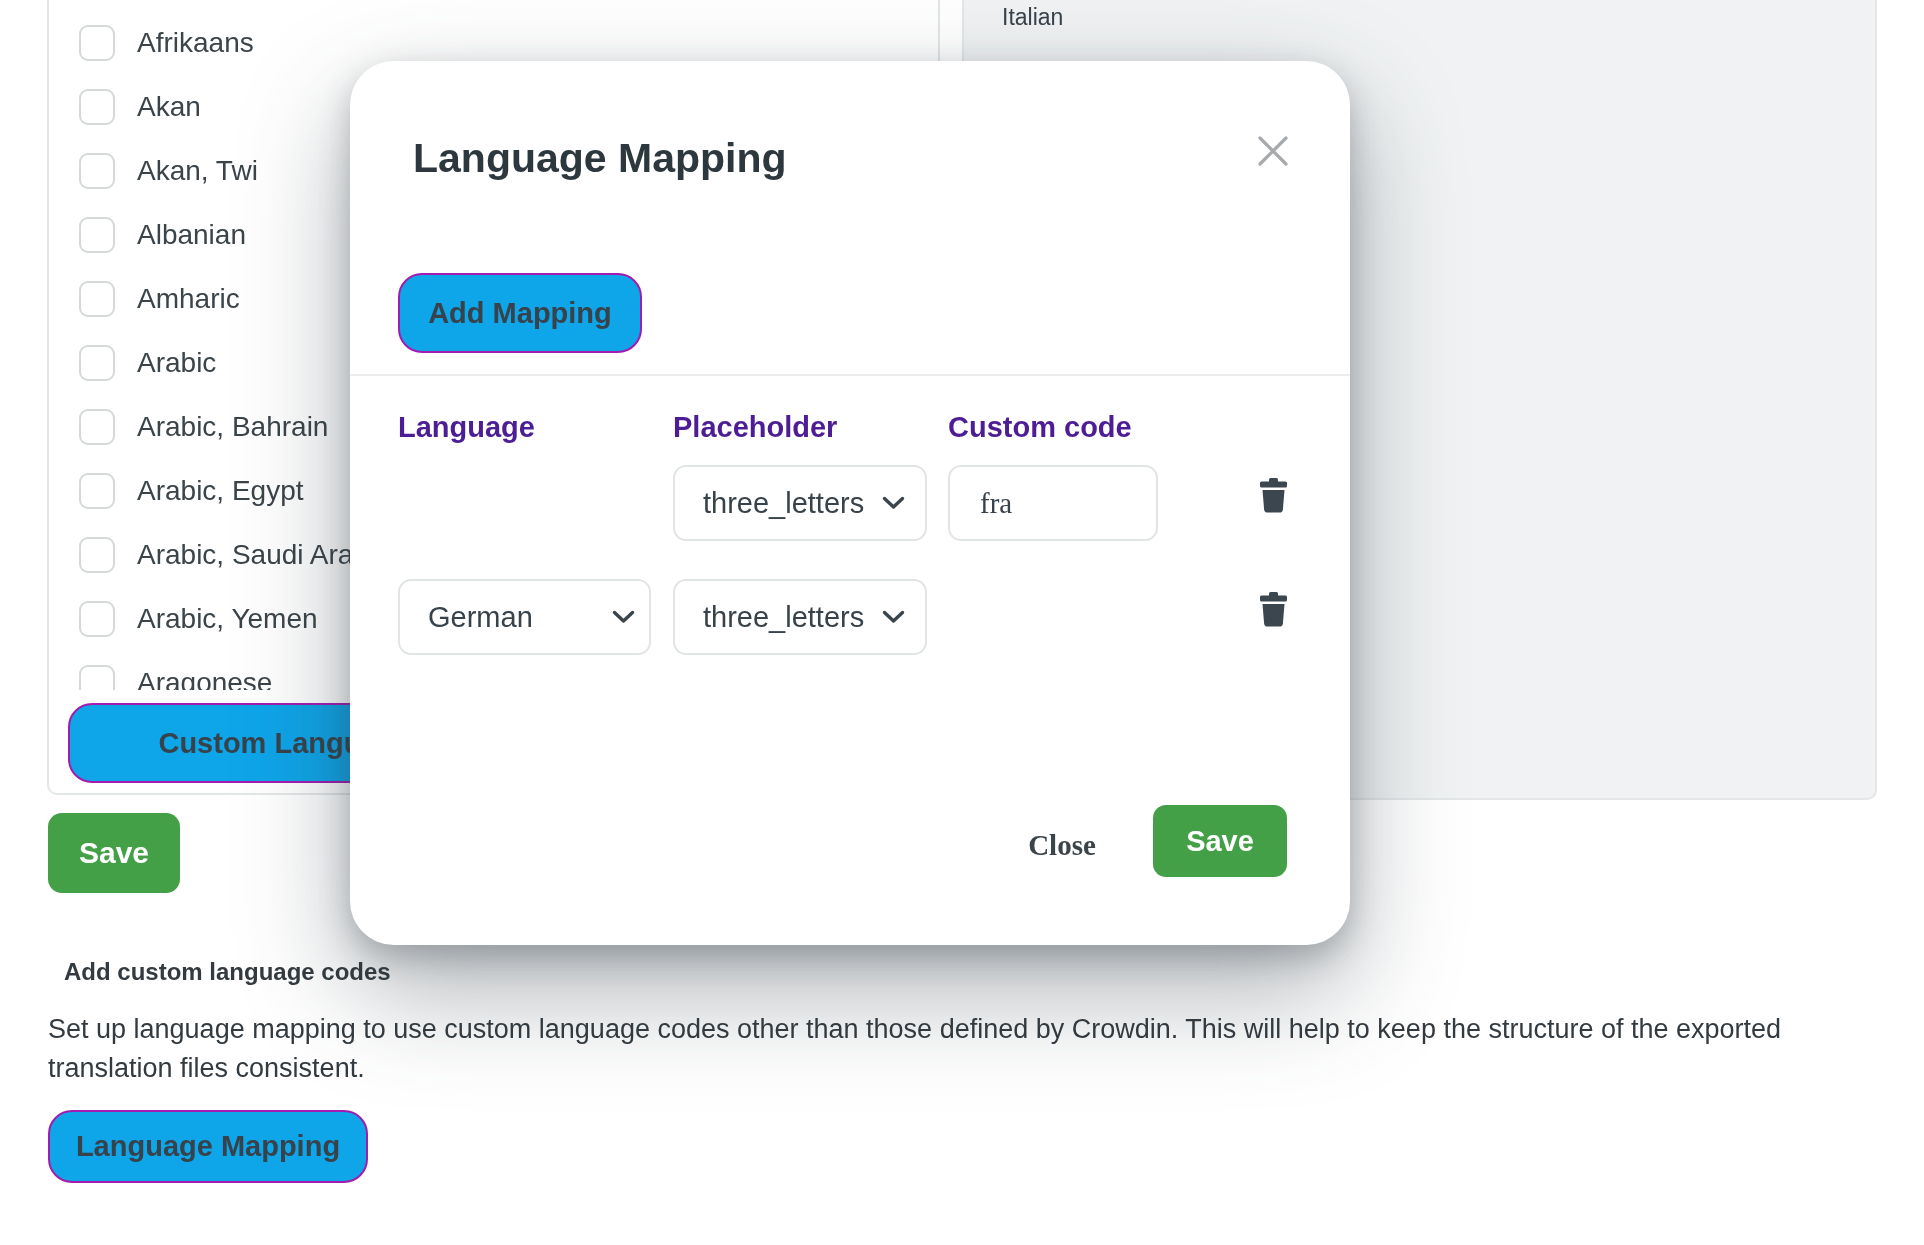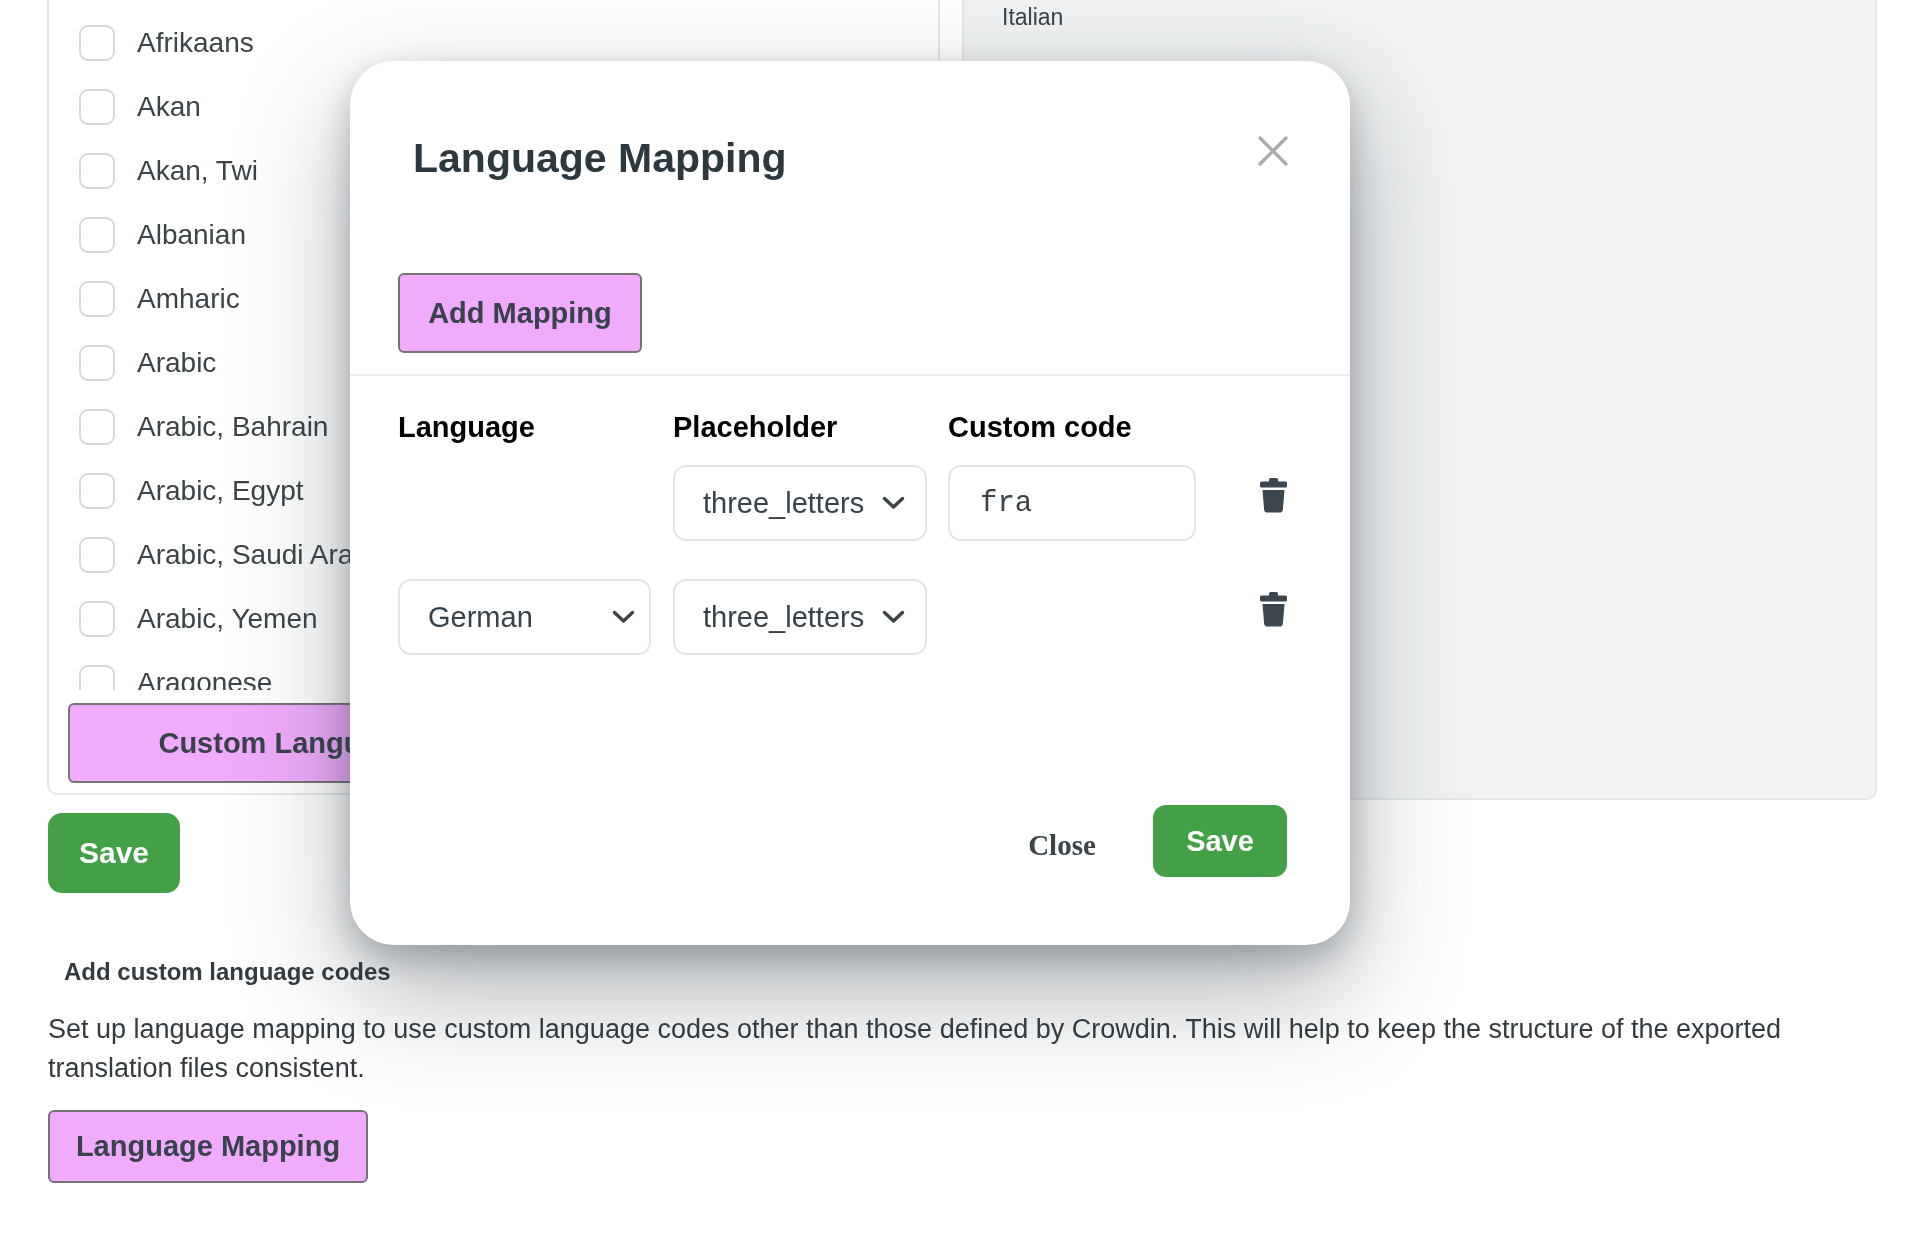--- a/index.html
+++ b/index.html
@@ -23,54 +23,54 @@
   .right-panel{left:962px;top:-24px;width:915px;height:824px;background:var(--panel-gray);}
   .selected-lang{position:absolute;left:38px;top:26px;font-size:23px;color:var(--text);}
 
   .lang-rows{position:absolute;left:79px;top:24px;width:840px;height:666px;overflow:hidden;z-index:1;}
   .lang-row{display:flex;align-items:center;height:37px;margin-bottom:27px;}
   .checkbox{flex:0 0 36px;width:36px;height:36px;border:2px solid #d5d9da;border-radius:9px;background:#fff;}
   .lang-label{margin-left:22px;font-size:28px;white-space:nowrap;color:#3a4449;}
 
   .btn{display:flex;align-items:center;justify-content:center;cursor:pointer;
     font-family:inherit;font-size:29px;font-weight:600;color:var(--text);}
-  .outline{background:#f0abfc;border:2px solid #737373;border-radius:6px;}
+  .outline{background:#0ea5e9;border:2px solid #a21caf;border-radius:24px;}
   .green{background:var(--accent-green);border:none;border-radius:14px;color:#fff;}
 
   .custom-lang-btn{position:absolute;left:68px;top:703px;width:450px;height:80px;z-index:2;}
   .page-save{position:absolute;left:48px;top:813px;width:132px;height:80px;font-size:30px;}
 
   .section-heading{position:absolute;left:64px;top:958px;font-size:24px;font-weight:700;color:#333b40;}
   .section-desc{position:absolute;left:48px;top:1010px;width:1770px;font-size:27px;line-height:39px;color:#333b40;}
   .lm-btn{position:absolute;left:48px;top:1110px;width:320px;height:73px;}
 
   
   .modal{position:absolute;left:350px;top:61px;width:1000px;height:884px;background:#fff;
     border-radius:44px;z-index:10;
     box-shadow:0 12px 30px rgba(50,60,70,.28),0 45px 110px rgba(50,60,70,.40);}
   .modal-title{position:absolute;left:63px;top:74px;font-size:41px;font-weight:600;color:var(--text-strong);white-space:nowrap;}
   .modal-close-x{position:absolute;left:903px;top:70px;width:40px;height:40px;background:none;border:none;cursor:pointer;display:flex;align-items:center;justify-content:center;}
   .add-mapping{position:absolute;left:48px;top:212px;width:244px;height:80px;}
   .divider{position:absolute;left:0;top:313px;width:100%;height:2px;background:#ebedee;}
-  .col-h{position:absolute;top:350px;font-size:29px;font-weight:600;color:#000000;}
+  .col-h{position:absolute;top:350px;font-size:29px;font-weight:600;color:#4c1d95;}
   .col-h.c1{left:48px;} .col-h.c2{left:323px;} .col-h.c3{left:598px;}
 
   .mapping-rows{position:absolute;left:48px;top:404px;width:910px;}
   .mapping-row{position:relative;height:76px;margin-bottom:38px;}
   .field{position:absolute;top:0;height:76px;border:2px solid var(--field-border);border-radius:13px;background:#fff;
     font-size:29px;color:#37424a;}
   .select{display:flex;align-items:center;padding-left:28px;cursor:pointer;}
   .select .ftext{flex:1 1 auto;overflow:hidden;white-space:nowrap;}
   .select .chev{flex:0 0 auto;display:flex;align-items:center;}
   .lang-select{left:0;width:253px;}
   .lang-select .chev{margin-right:14px;}
   .ph-select{left:275px;width:254px;}
   .ph-select .ftext{margin-right:0;}
   .ph-select .chev{margin-right:20px;margin-left:-2px;}
-  .cc-input{left:550px;width:248px;padding-left:30px;font-family:Liberation Mono, monospace;outline:none;}
+  .cc-input{left:550px;width:210px;padding-left:30px;font-family:Liberation Serif, serif;outline:none;}
   .trash-btn{position:absolute;left:855px;top:6px;width:40px;height:48px;background:none;border:none;cursor:pointer;
     display:flex;align-items:center;justify-content:center;}
 
   .modal-footer-close{position:absolute;left:662px;top:760px;width:100px;height:48px;background:none;border:none;
     font-family:Liberation Serif, serif;font-size:29px;font-weight:600;color:#3a4449;cursor:pointer;}
   .modal-save{position:absolute;left:803px;top:744px;width:134px;height:72px;border-radius:13px;font-size:29px;}
 </style>
 </head>
 <body>
 

